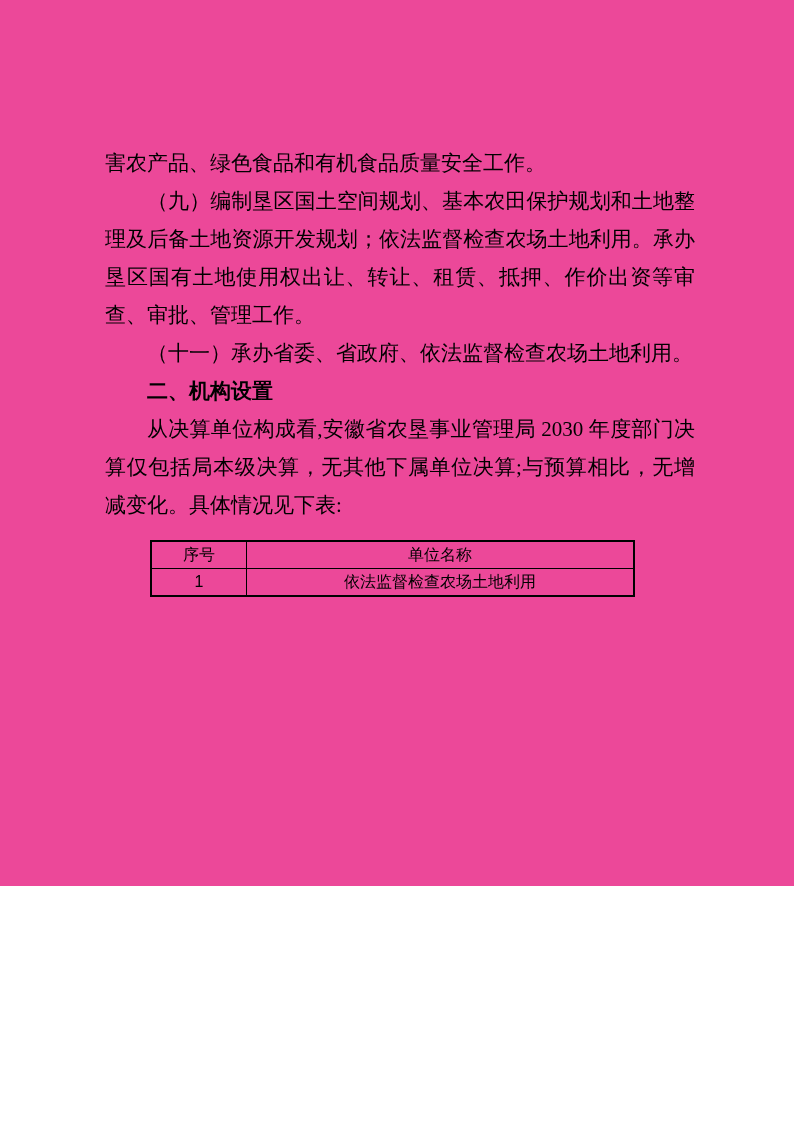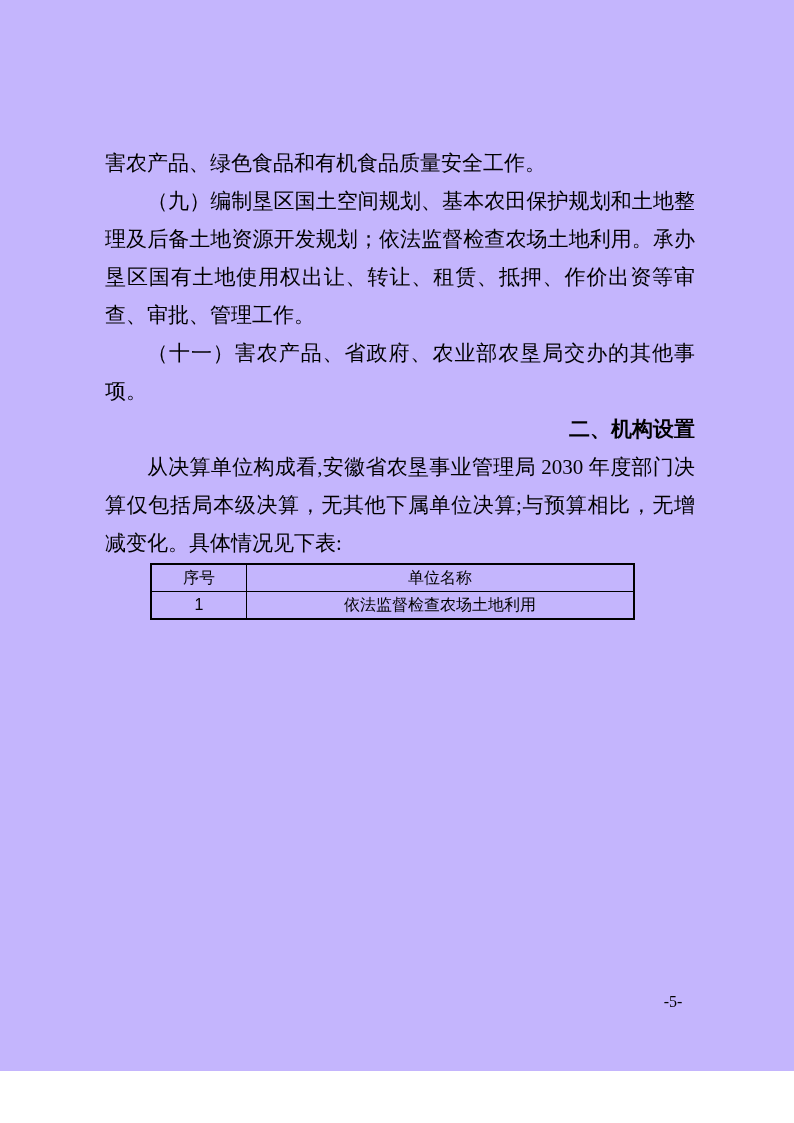--- a/index.html
+++ b/index.html
@@ -3,22 +3,22 @@
 <meta charset="utf-8">
 <style>
   html, body {
     margin: 0;
     padding: 0;
     background: #ffffff;
   }
   .page {
     position: relative;
     width: 794px;
-    height: 1071px;
-    background: #c4b5fd;
+    height: 886px;
+    background: #ec4899;
     overflow: hidden;
   }
   .content {
     position: absolute;
     left: 105px;
     top: 144px;
     width: 590px;
     color: #000000;
     font-family: "Liberation Serif", "DejaVu Serif", serif;
     font-size: 21px;
@@ -32,25 +32,25 @@
   .para.continuation {
     text-indent: 0;
   }
   .section-heading {
     margin: 0;
     text-indent: 2em;
     font-family: "Liberation Sans", "DejaVu Sans", sans-serif;
     font-weight: 700;
     font-size: 21px;
     line-height: 38px;
-    text-align: right;
+    text-align: left;
   }
   table.unit-table {
     border-collapse: collapse;
-    margin: 1px 0 0 45px;
+    margin: 16px 0 0 45px;
     width: 485px;
     border: 2px solid #000000;
     font-family: Liberation Sans, sans-serif;
     font-size: 16px;
     color: #000000;
   }
   table.unit-table th,
   table.unit-table td {
     border: 1px solid #000000;
     height: 26px;
@@ -74,21 +74,21 @@
     color: #000000;
   }
 </style>
 </head>
 <body>
 
 <div class="page">
   <div class="content">
     <p class="para continuation">害农产品、绿色食品和有机食品质量安全工作。</p>
     <p class="para">（九）编制垦区国土空间规划、基本农田保护规划和土地整理及后备土地资源开发规划；依法监督检查农场土地利用。承办垦区国有土地使用权出让、转让、租赁、抵押、作价出资等审查、审批、管理工作。</p>
-    <p class="para">（十一）害农产品、省政府、农业部农垦局交办的其他事项。</p>
+    <p class="para">（十一）承办省委、省政府、依法监督检查农场土地利用。</p>
 
     <h2 class="section-heading">二、机构设置</h2>
 
     <p class="para">从决算单位构成看,安徽省农垦事业管理局 2030 年度部门决算仅包括局本级决算，无其他下属单位决算;与预算相比，无增减变化。具体情况见下表:</p>
 
     <table class="unit-table">
       <thead>
         <tr>
           <th class="col-serial">序号</th>
           <th>单位名称</th>

